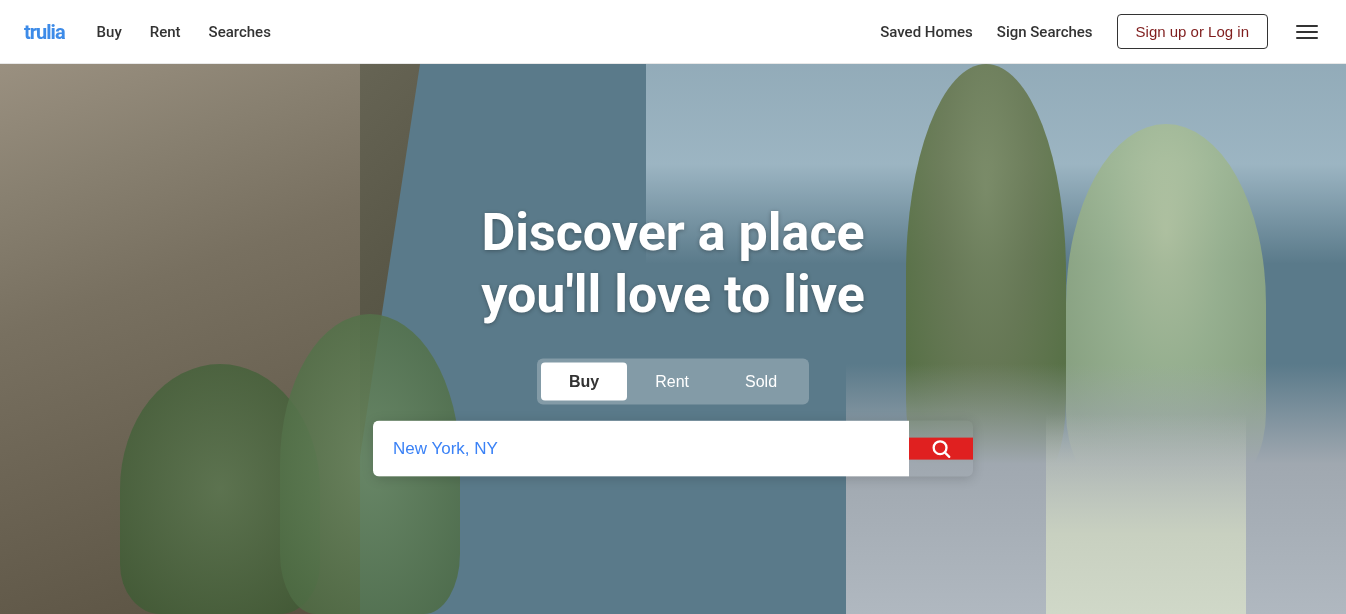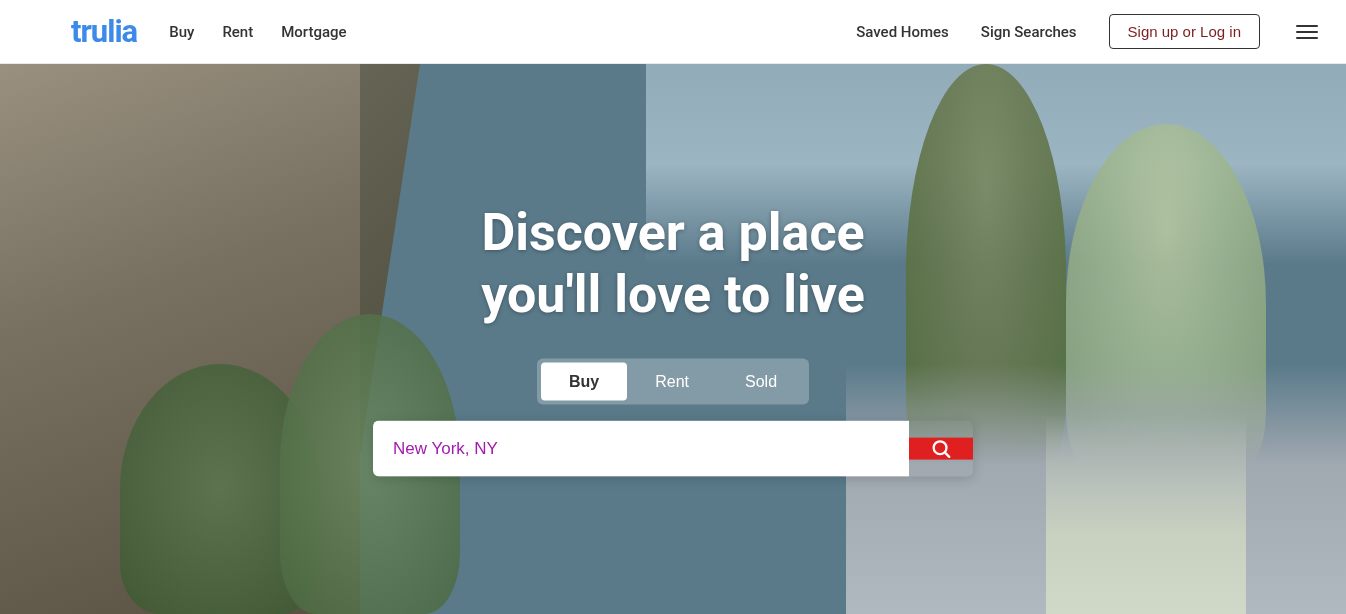--- a/index.html
+++ b/index.html
@@ -26,46 +26,45 @@
       z-index: 10;
     }
 
     .logo {
       display: flex;
       align-items: center;
       margin-right: 32px;
     }
 
     .logo-text {
-      font-size: 31px;
+      font-size: 20px;
       font-weight: 700;
       color: #3d8be8;
       letter-spacing: -1px;
-      margin-left: 47px;
     }
 
     .nav-links {
       display: flex;
       gap: 28px;
       align-items: center;
       flex: 1;
     }
 
     .nav-link {
       font-size: 15px;
       color: #333;
       text-decoration: none;
       cursor: pointer;
       font-weight: 500;
     }
 
     .header-right {
       display: flex;
       align-items: center;
-      gap: 32px;
+      gap: 24px;
     }
 
     .header-right-link {
       font-size: 15px;
       color: #333;
       text-decoration: none;
       cursor: pointer;
       font-weight: 500;
     }
 
@@ -269,21 +268,21 @@
       overflow: hidden;
       box-shadow: 0 2px 12px rgba(0,0,0,0.15);
     }
 
     .search-input {
       flex: 1;
       padding: 18px 20px;
       font-size: 17px;
       border: none;
       outline: none;
-      color: #a21caf;
+      color: #3b82f6;
       background: #fff;
     }
 
     .search-btn {
       width: 64px;
       height: 100%;
       background: #e02020;
       border: none;
       cursor: pointer;
       display: flex;
@@ -296,21 +295,21 @@
 <body>
 
 <header class="header">
   <div class="logo">
     <span class="logo-text">trulia</span>
   </div>
 
   <nav class="nav-links">
     <a class="nav-link">Buy</a>
     <a class="nav-link">Rent</a>
-    <a class="nav-link">Mortgage</a>
+    <a class="nav-link">Searches</a>
   </nav>
 
   <div class="header-right">
     <a class="header-right-link">Saved Homes</a>
     <a class="header-right-link">Sign Searches</a>
     <button class="sign-up-btn">Sign up or Log in</button>
     <div class="hamburger-icon">
       <span></span>
       <span></span>
       <span></span>

